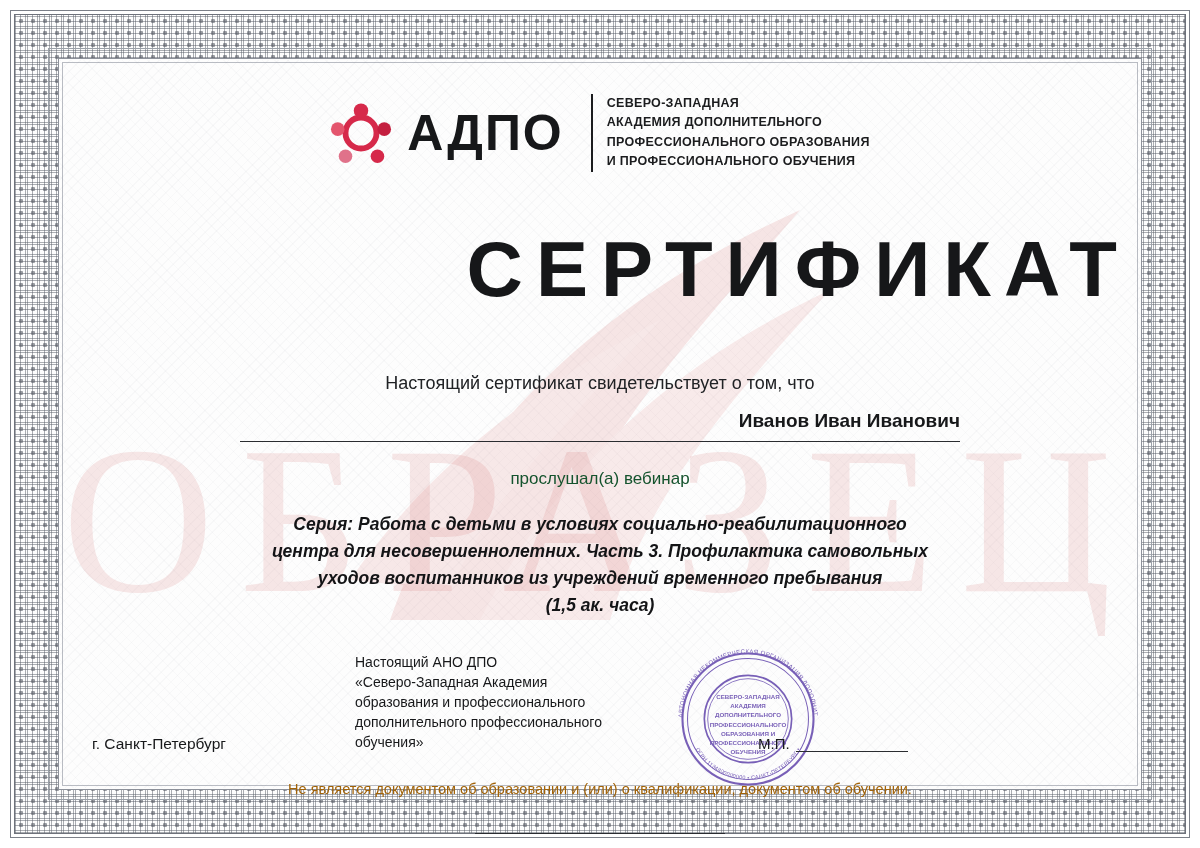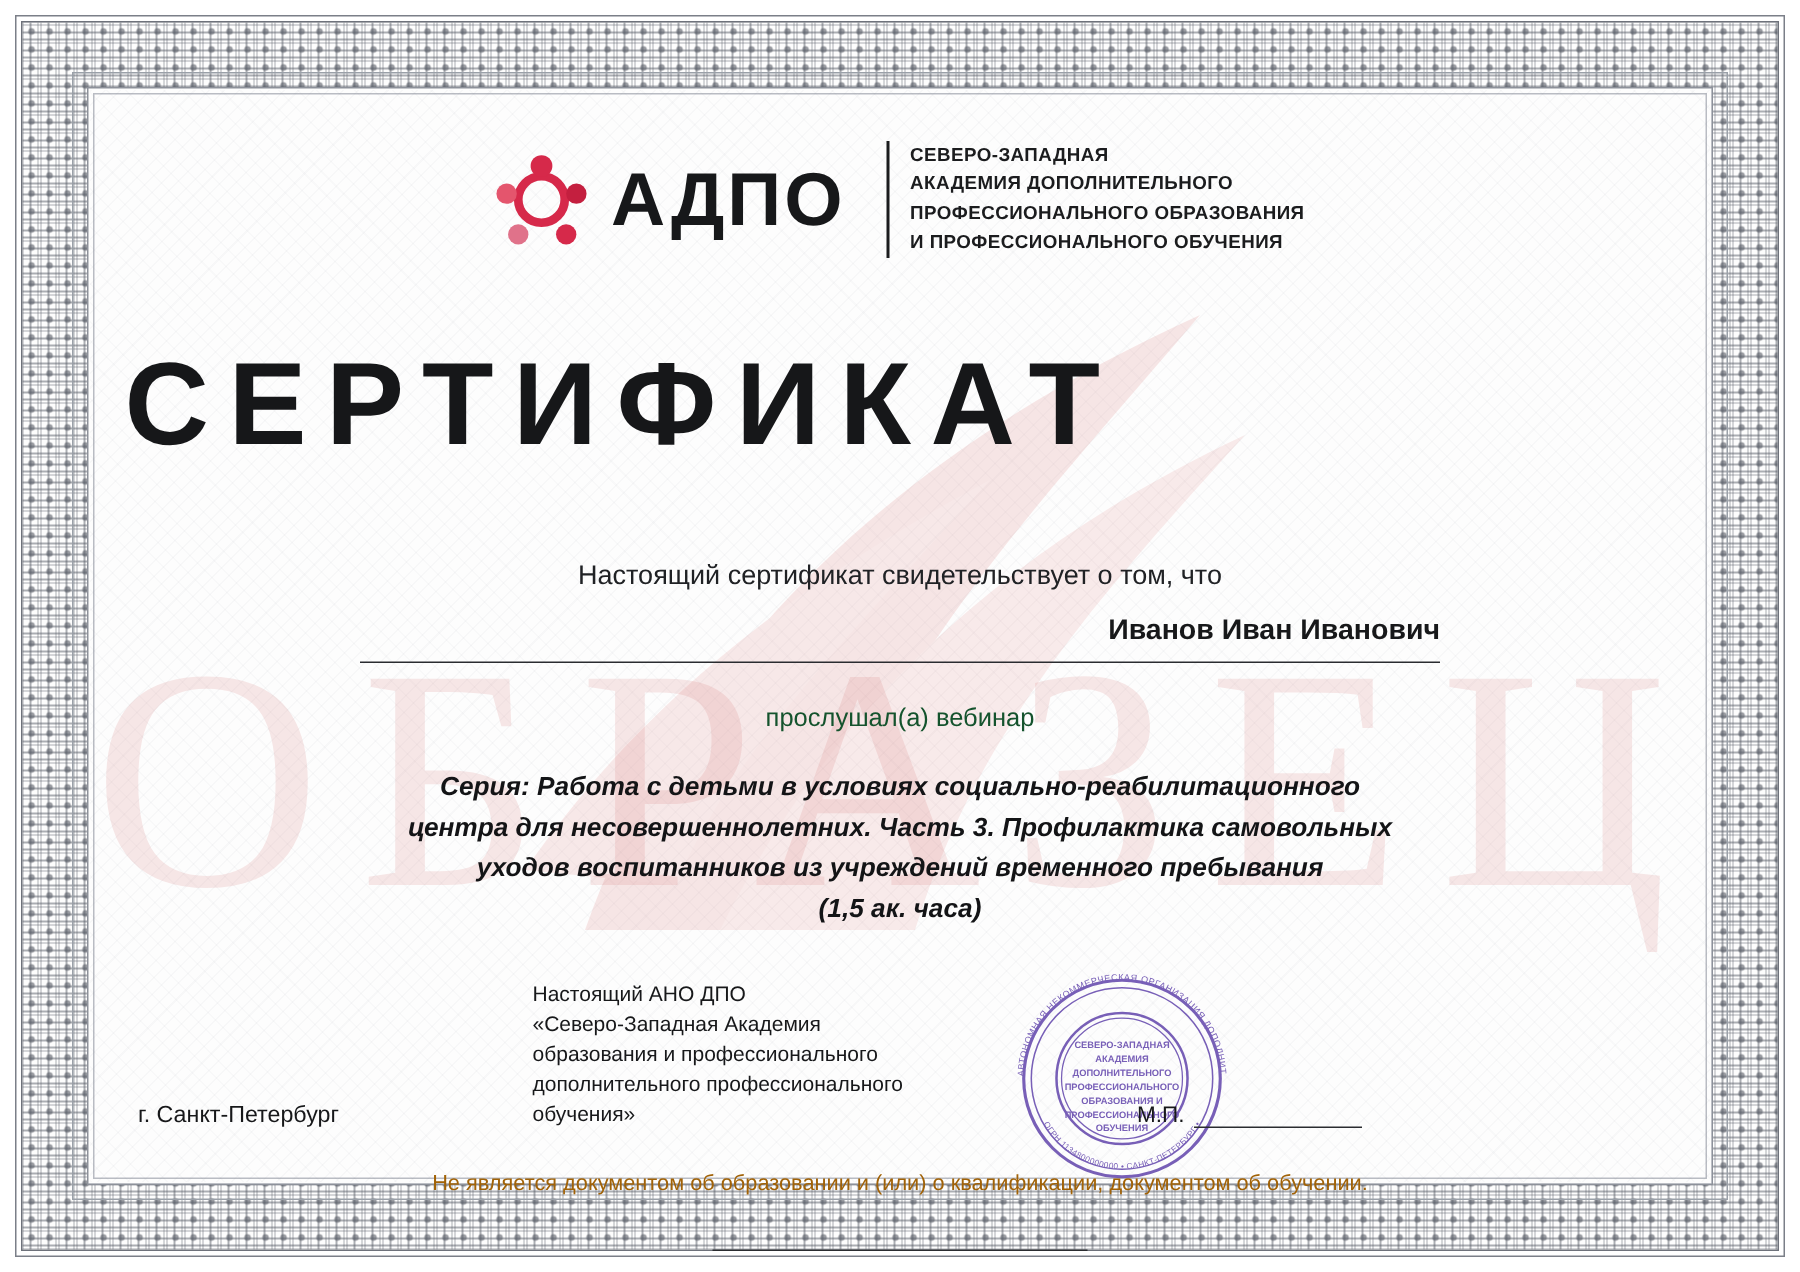--- a/index.html
+++ b/index.html
@@ -136,21 +136,21 @@
     font-size: 12.5px;
     font-weight: 700;
     letter-spacing: 0.3px;
     line-height: 1.55;
     color: #1b1c1e;
     text-transform: uppercase;
   }
 
   
   .cert-title {
-    text-align: left;
+    text-align: right;
     font-family: "Liberation Sans", sans-serif;
     font-weight: 700;
     font-size: 78px;
     letter-spacing: 13px;
     color: #161719;
     margin-top: 52px;
     padding-left: 13px;
   }
 
   

